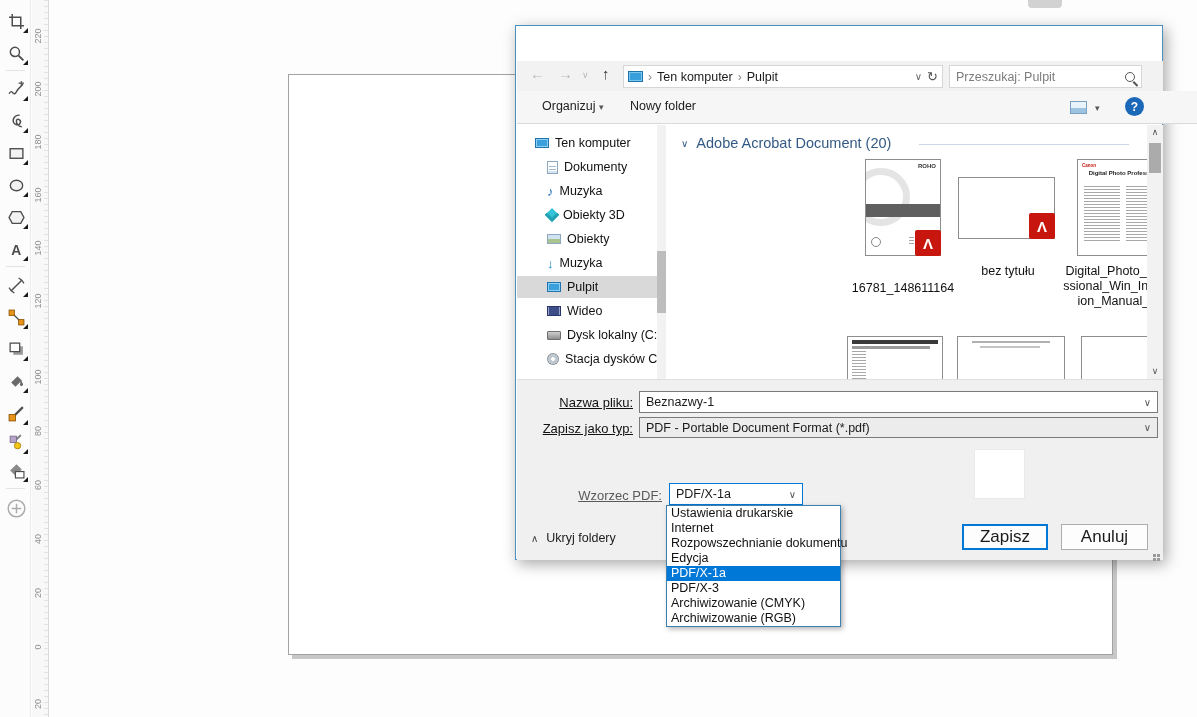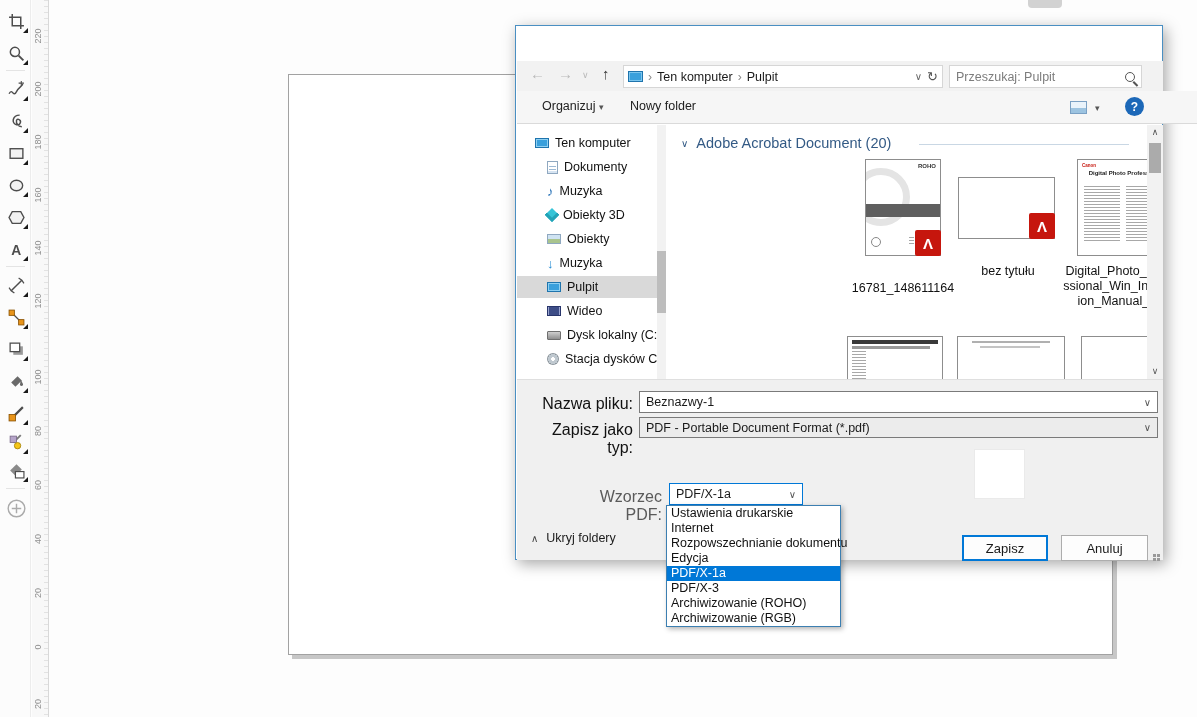--- a/index.html
+++ b/index.html
@@ -86,27 +86,27 @@
   .roho-band { position:absolute; left:0; top:44px; width:100%; height:13px; background:#5f5f5f; }
   .roho-brand { position:absolute; right:4px; top:3px; font-size:6px; font-weight:bold; color:#333; }
   .stamp { position:absolute; left:5px; bottom:8px; width:10px; height:10px; border:1px solid #888; border-radius:50%; }
 
   .canon-red { position:absolute; left:4px; top:3px; font-size:4.5px; font-weight:bold; color:#c6160d; }
   .dpp-title { position:absolute; left:0; top:10px; width:100%; text-align:center; font-size:6px; font-weight:bold; color:#222; }
   .dpp-col { position:absolute; width:36px; height:55px; }
 
   
   .panel { left:1px; top:353px; width:646px; height:181px; background:#f0f0f0; border-top:1px solid #dfdfdf; }
-  .lbl { position:absolute; font-size:16px; color:#111; text-align:right; }
+  .lbl { position:absolute; font-size:13px; color:#111; text-align:right;text-decoration:underline; }
   .combo { position:absolute; border:1px solid #7a7a7a; background:#fff; display:flex; align-items:center; padding:0 6px; font-size:12.5px; }
   .combo .sp { flex:1; }
   .combo .cv { color:#555; font-size:10px; }
   .preview-sq { position:absolute; left:457px; top:69px; width:51px; height:50px; background:#fff; border:1px solid #eaeaea; }
   .hidefold { position:absolute; left:14px; top:151px; font-size:12.5px; color:#1a1a1a; display:flex; gap:8px; align-items:center; }
-  .btn { position:absolute; top:155px; height:26px; background:#fdfdfd; font-size:13px; display:flex; align-items:center; justify-content:center;text-align:right; }
+  .btn { position:absolute; top:144px; height:26px; background:#fdfdfd; font-size:17px; display:flex; align-items:center; justify-content:center;text-align:right; }
   .btn.def { border:2px solid #0078d7; }
   .btn.std { border:1px solid #adadad; }
   .grip { position:absolute; right:3px; bottom:3px; width:3px; height:3px; background:#9a9a9a; box-shadow:-4px 4px 0 #9a9a9a, 0 4px 0 #9a9a9a, -4px 0 0 #9a9a9a; }
 
   
   .ddl { left:666px; top:505px; width:175px; background:#fff; border:1px solid #3c7fb1; z-index:50; box-shadow:2px 2px 5px rgba(0,0,0,.3); }
   .opt { height:15px; line-height:15px; padding-left:4px; font-size:12.5px; color:#111; white-space:nowrap; }
   .opt.sel { background:#0078d7; color:#fff; }
 </style>
 </head>
@@ -406,17 +406,17 @@
     </div>
   </div>
 
   <div class="abs ddl">
     <div class="opt">Ustawienia drukarskie</div>
     <div class="opt">Internet</div>
     <div class="opt">Rozpowszechnianie dokumentu</div>
     <div class="opt">Edycja</div>
     <div class="opt sel">PDF/X-1a</div>
     <div class="opt">PDF/X-3</div>
-    <div class="opt">Archiwizowanie (ROHO)</div>
+    <div class="opt">Archiwizowanie (CMYK)</div>
     <div class="opt">Archiwizowanie (RGB)</div>
   </div>
 
 </div>
 
 </body></html>

